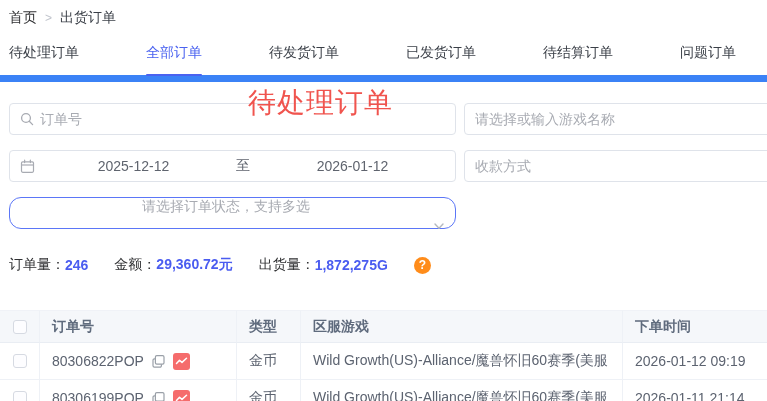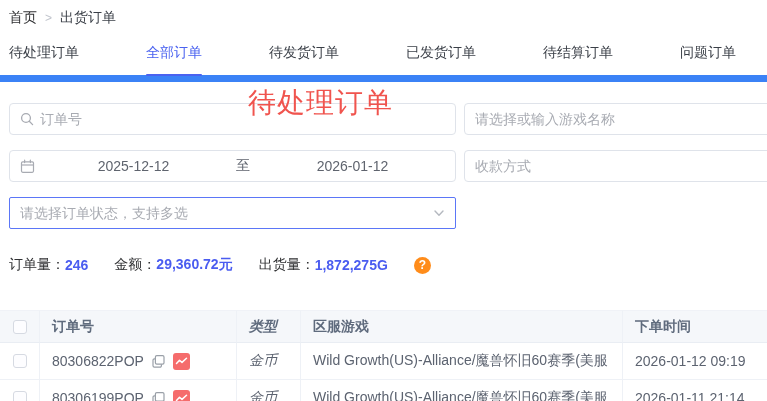--- a/index.html
+++ b/index.html
@@ -24,41 +24,41 @@
   .tab.active::after { content:""; position:absolute; left:0; right:0; bottom:-1px; height:2px; background:#4a62f0; border-radius:2px; }
 
   
   .filters { position:relative; margin:21px 0 0 9px; display:grid; grid-template-columns:447px 320px; column-gap:8px; row-gap:15px; }
   .inp { height:32px; border:1px solid #dfe3ea; border-radius:4px; background:#fff; display:flex; align-items:center; padding:0 10px; gap:6px; }
   .inp input { border:none; outline:none; flex:1; font-size:14px; color:#606266; font-family:inherit; background:transparent; min-width:0; }
   .inp input::placeholder { color:#a8abb2; }
   .date-range { color:#5f646e; }
   .date-range .seg { flex:1; text-align:center; font-size:14px; color:#5f646e; }
   .date-range .to { color:#5f646e; padding:0 4px; }
-  .status-select { grid-column:1; border:1.5px solid #5b76f7; border-radius:2px; }
+  .status-select { grid-column:1; border:1.5px solid #5b76f7; border-radius:12px;flex-direction:column; }
   .chev { margin-left:auto; display:flex; align-items:center; }
   .watermark { position:absolute; left:239px; top:-19px; font-size:28px; color:#f0544e; font-weight:500; z-index:3; letter-spacing:1px; }
 
   
   .stats { display:flex; align-items:center; gap:26px; margin:27px 0 0 9px; font-size:14px; }
   .stat { display:flex; align-items:center; }
   .stat .lbl { color:#303133; }
   .stat .val { color:#4a5cf0; font-weight:700; }
   .help { width:17px; height:17px; border-radius:50%; background:#ff8c1a; color:#fff; font-size:12px; font-weight:700; display:flex; align-items:center; justify-content:center; cursor:pointer; }
 
   
   .table { margin-top:36px; width:767px; font-size:14px; }
   .trow { display:flex; align-items:stretch; }
   .thead { background:#f5f7fa; color:#5f6b7d; font-weight:600; }
   .cell { display:flex; align-items:center; padding:0 12px; border-right:1px solid #eef1f6; border-bottom:1px solid #eef1f6; overflow:hidden; white-space:nowrap; }
   .thead .cell { border-bottom:1px solid #e9edf3; border-top:1px solid #f0f2f7; height:33px; }
   .tbody .cell { height:37px; color:#5c6370; background:#fff; }
   .c-check { width:40px; justify-content:center; }
   .c-order { width:197px; gap:7px; }
-  .c-type { width:64px;font-style:italic; }
+  .c-type { width:64px; }
   .c-game { width:322px; }
   .c-time { flex:1; border-right:none; }
   .checkbox { width:14px; height:14px; border:1px solid #d6dae2; border-radius:3px; background:#fdfdff; cursor:pointer; }
   .icon-btn { display:flex; align-items:center; cursor:pointer; }
   .trend-ic { width:17px; height:17px; border-radius:3px; background:#f56c6c; display:flex; align-items:center; justify-content:center; }
 </style>
 </head>
 <body>
 
 <div class="page">

